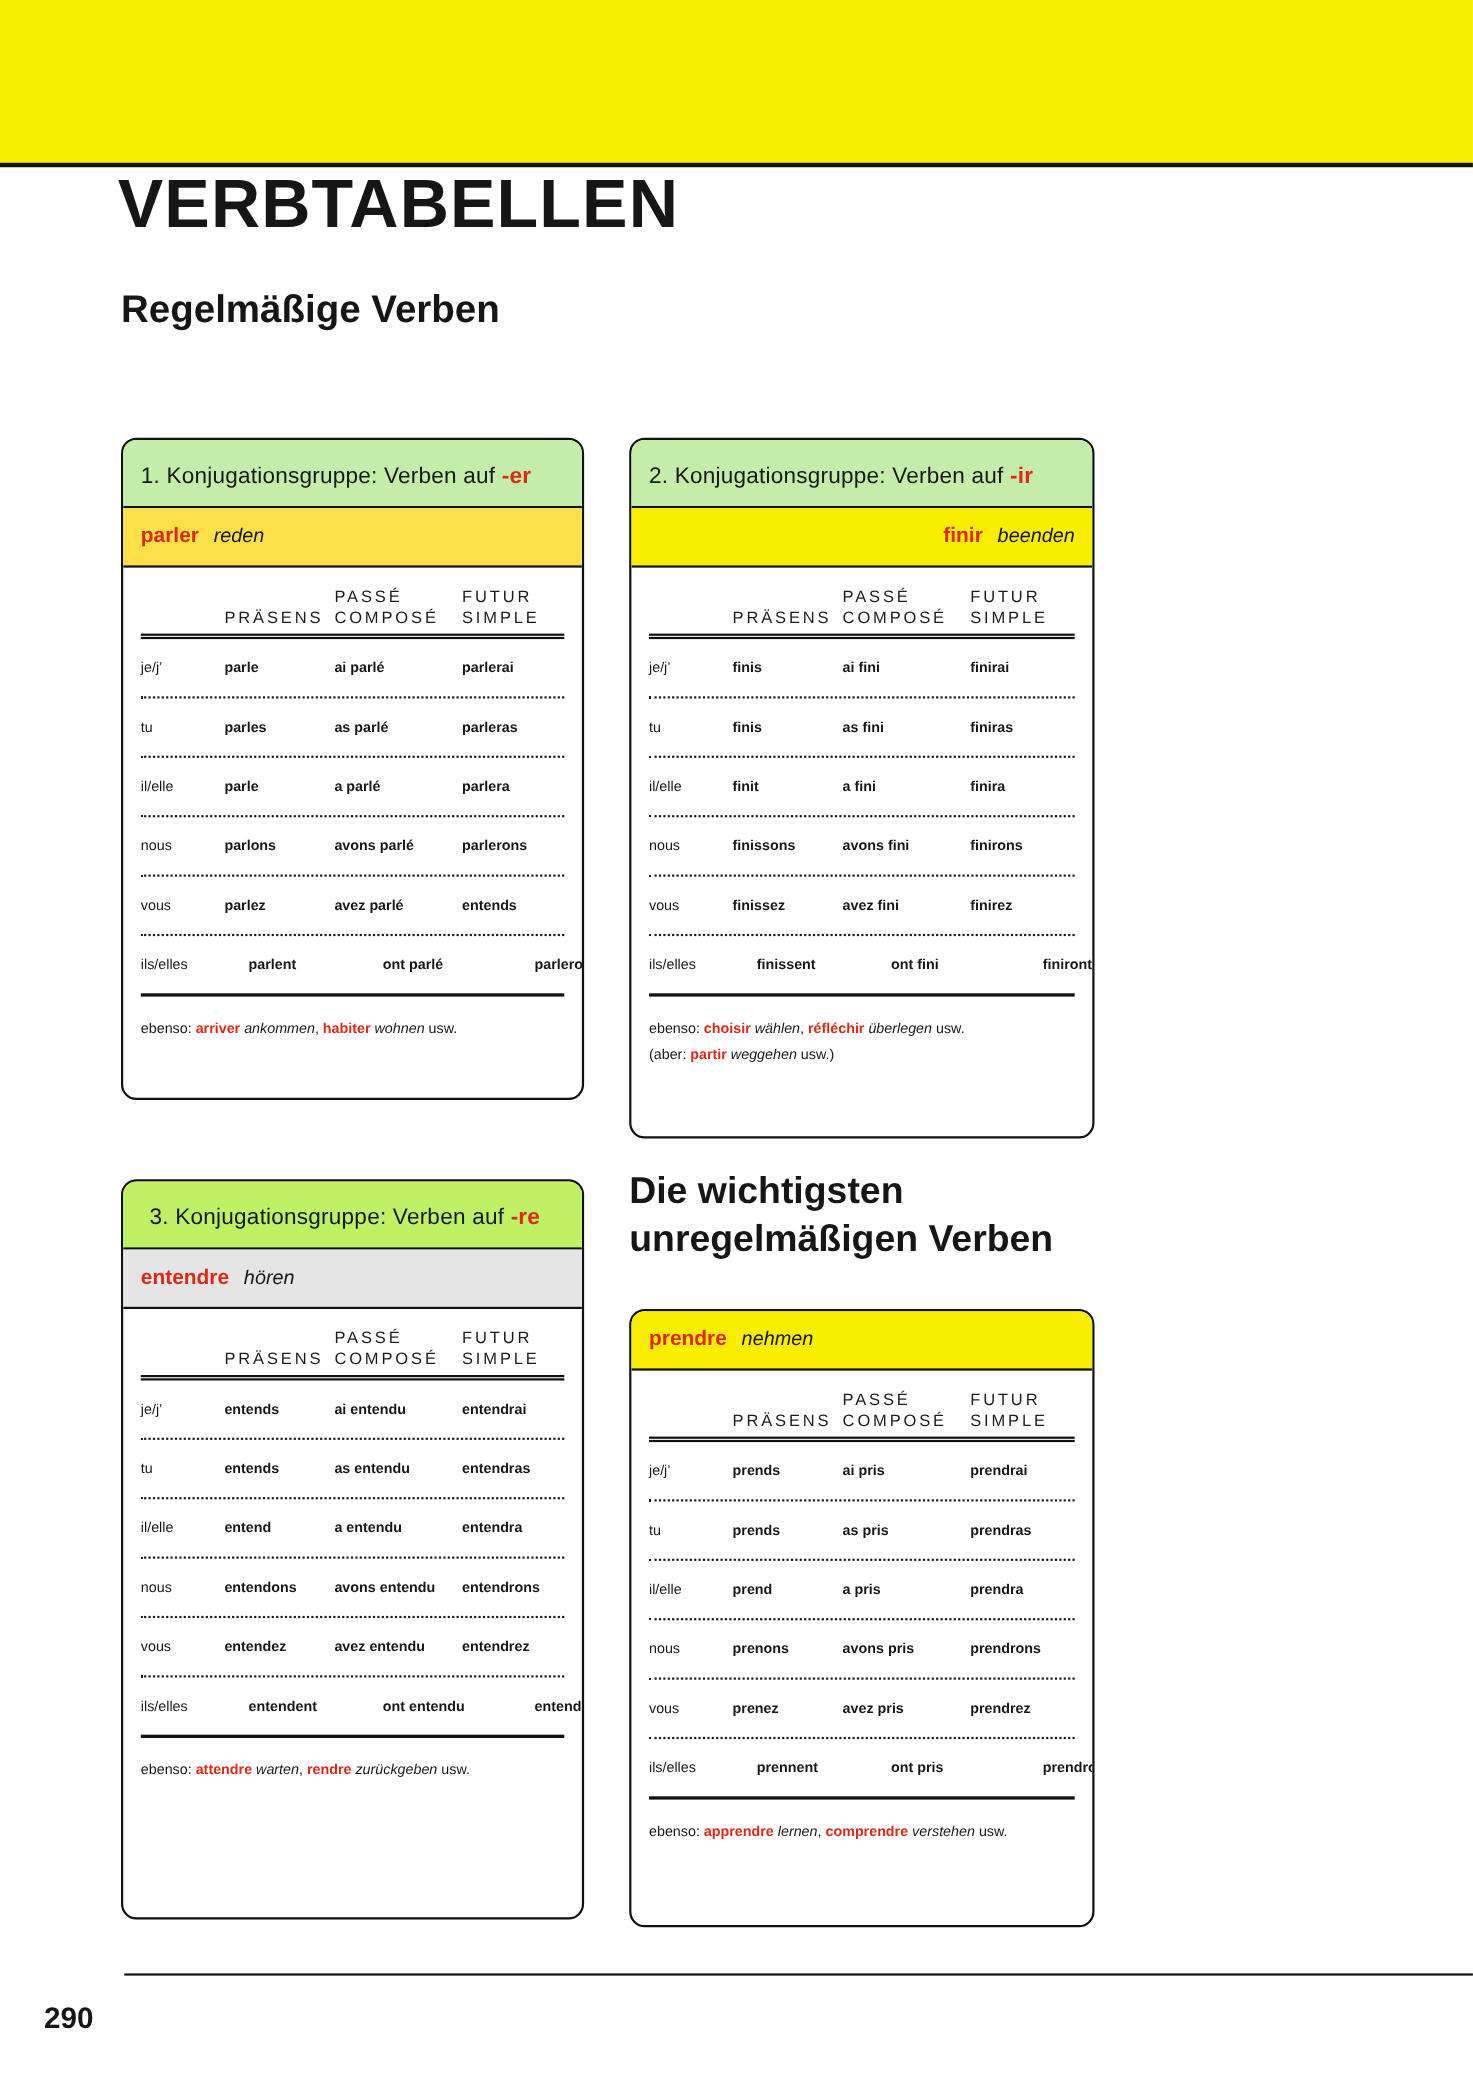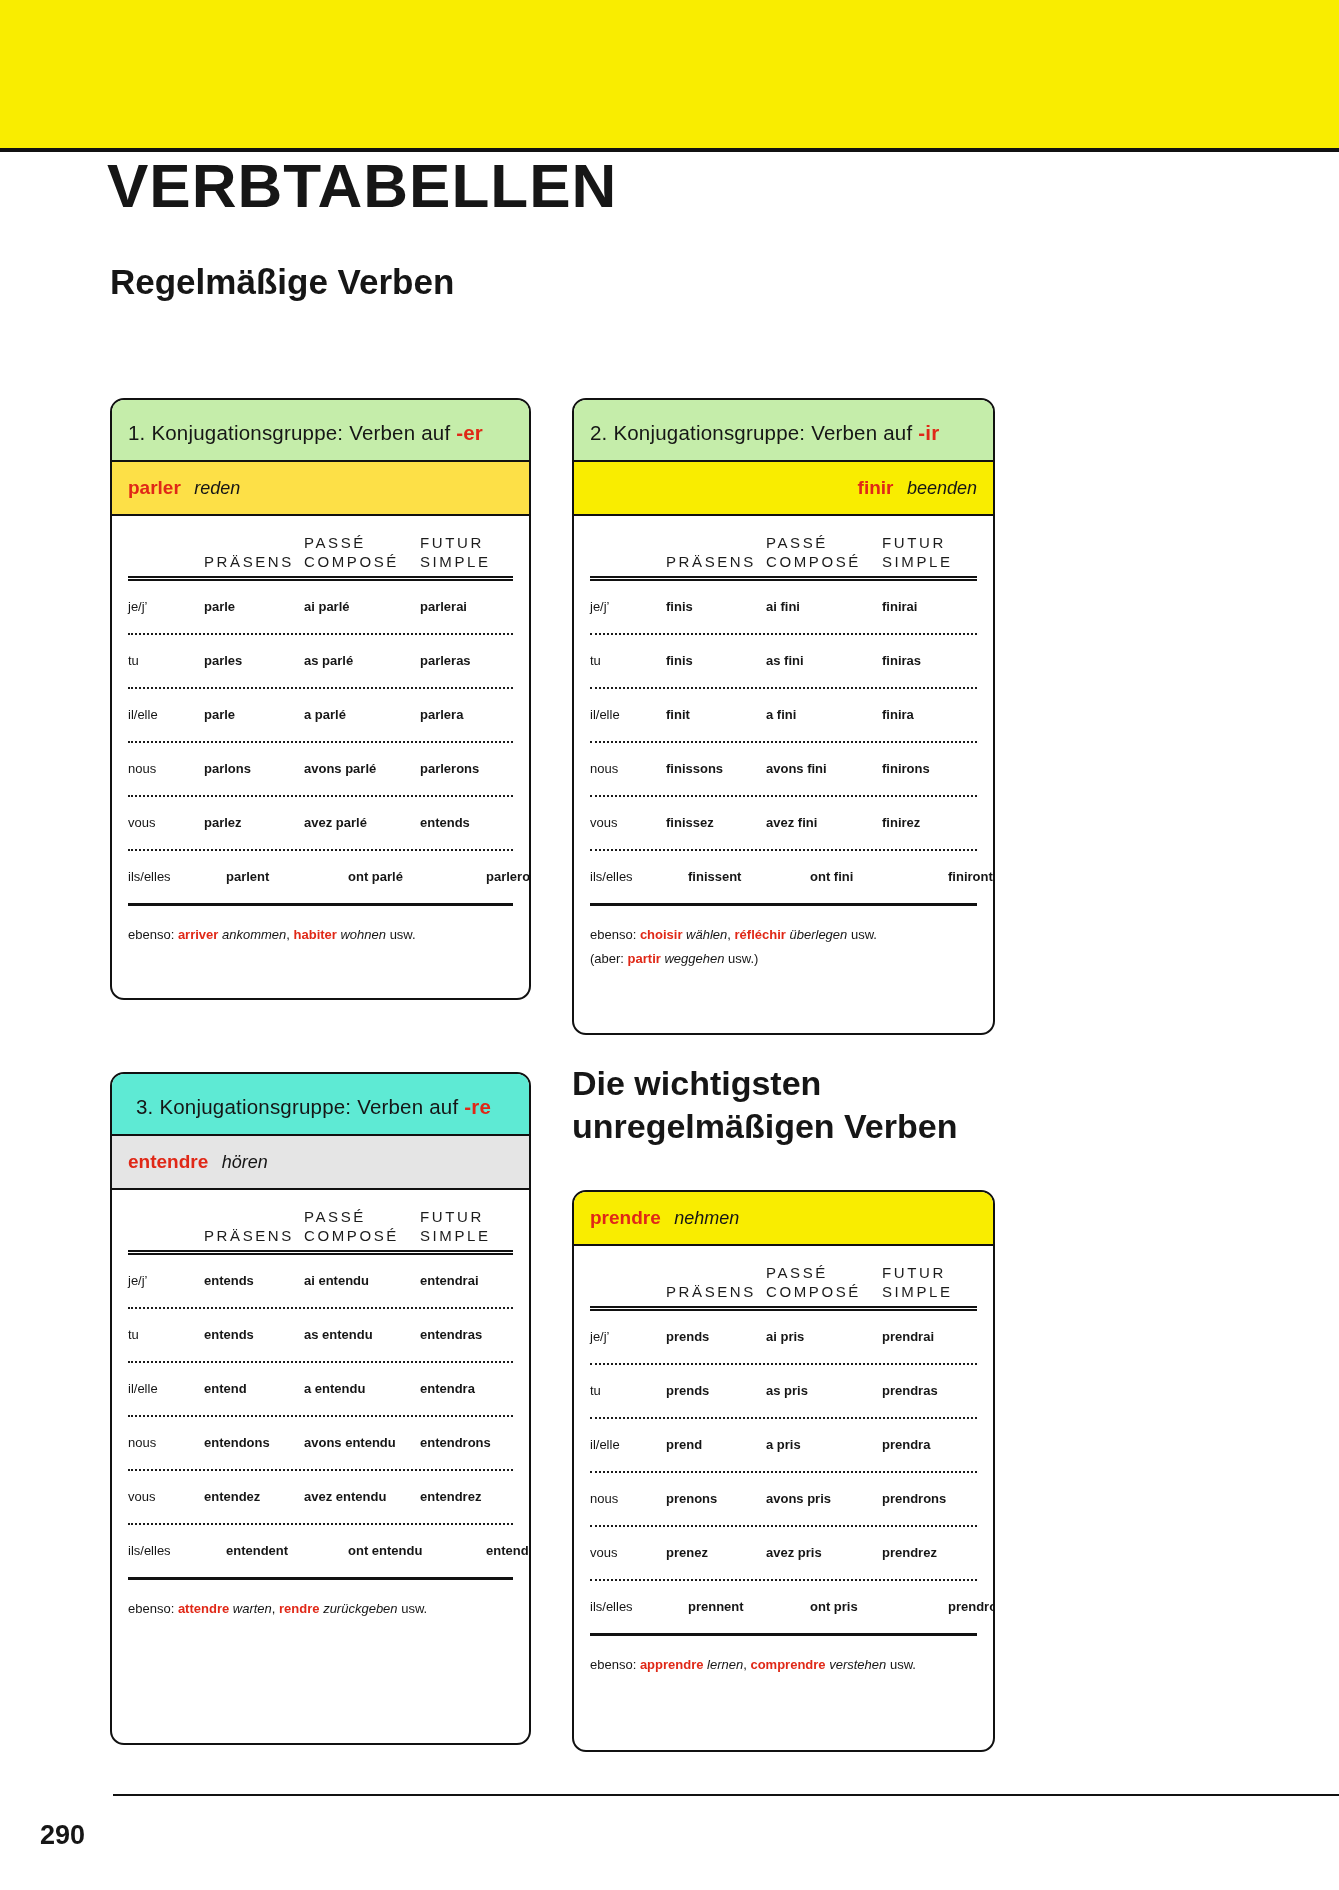--- a/index.html
+++ b/index.html
@@ -172,21 +172,21 @@
             <div class="cell">ont fini</div>
             <div class="cell">finiront</div>
           </div>
         </div>
       <div class="frule"></div>
       <div class="tfoot"><span class="">ebenso: </span><span class="red">choisir</span><span class="it"> wählen</span><span class="">, </span><span class="red">réfléchir</span><span class="it"> überlegen</span><span class=""> usw.</span><br><span class="">(aber: </span><span class="red">partir</span><span class="it"> weggehen</span><span class=""> usw.)</span></div>
     </div>
   </section>
 
   <section class="vtable t3">
-    <div class="greenbar" style="background: #5eead4; padding-left: 24px;">
+    <div class="greenbar" style="background: #bef264; padding-left: 24px;">
       <span>3. Konjugationsgruppe: Verben auf </span><span class="red">-re</span>
     </div>
     <div class="yellowbar" style="background: #e5e5e5;">
       <span class="verb red">entendre</span>
       <span class="meaning">hören</span>
     </div>
     <div class="tbody">
       <div class="colhead">
         <div></div>
         <div class="one">PRÄSENS</div>

